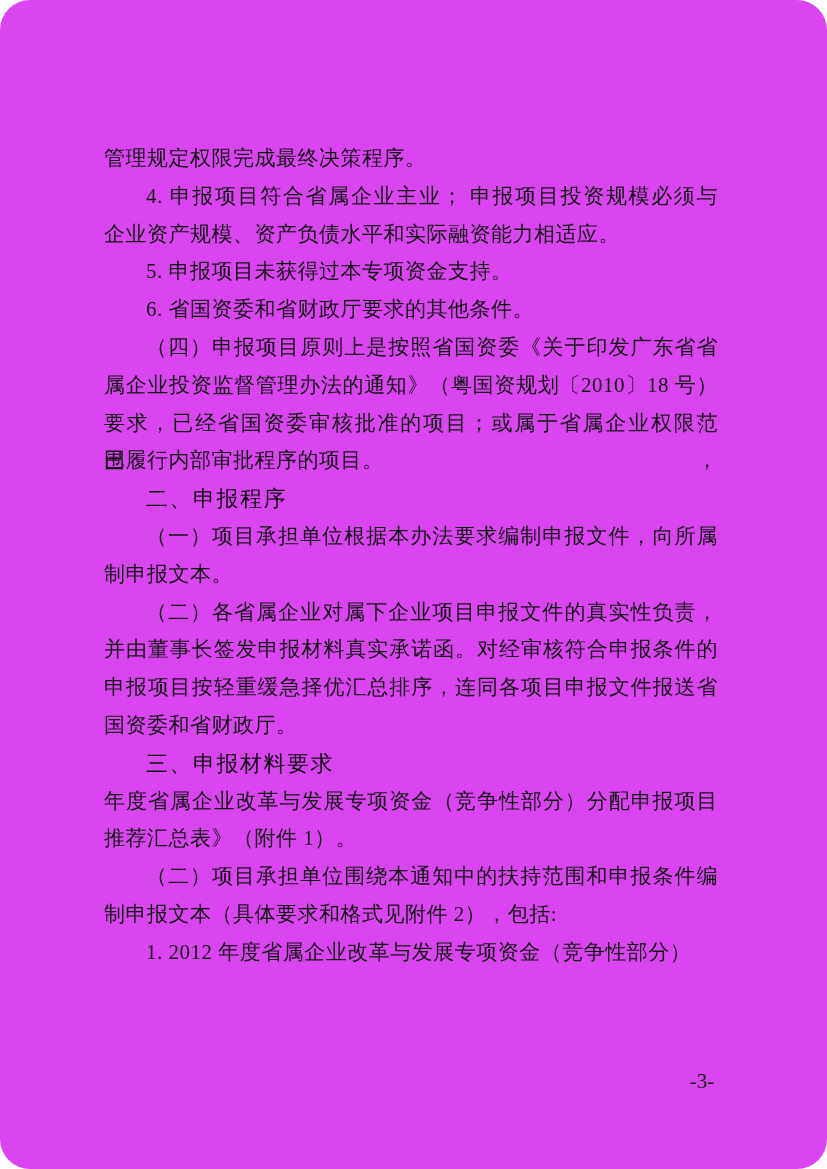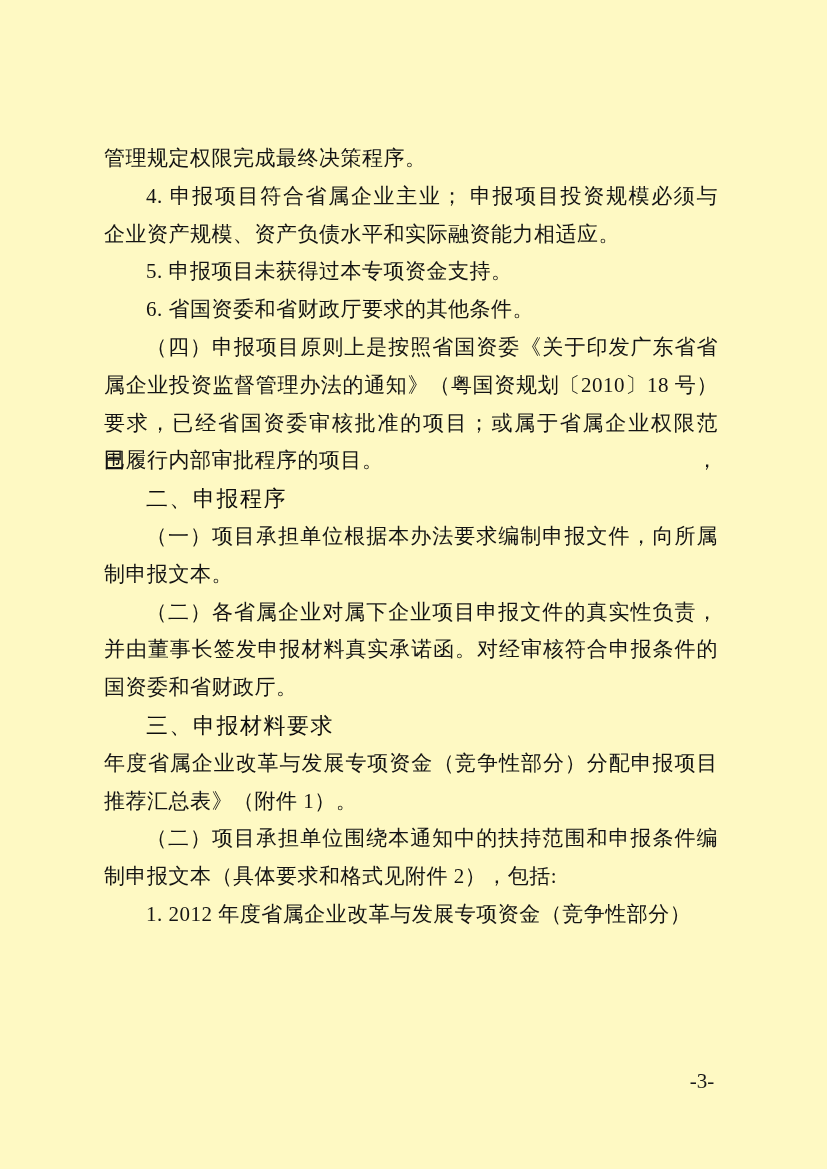--- a/index.html
+++ b/index.html
@@ -4,24 +4,25 @@
 <style>
   html, body {
     margin: 0;
     padding: 0;
     background: #ffffff;
   }
   .page {
     position: relative;
     width: 827px;
     height: 1169px;
-    background: #fef9c3;
+    background: #d946ef;
     overflow: hidden;
     font-family: "Liberation Serif", "DejaVu Serif", serif;
     color: #141414;
+    border-radius: 30px;
   }
   .content {
     position: absolute;
     left: 104px;
     top: 140px;
     width: 614px;
   }
   .line {
     font-size: 21px;
     line-height: 37.8px;
@@ -67,20 +68,21 @@
     <div class="line ind">6. 省国资委和省财政厅要求的其他条件。</div>
     <div class="line ind just">（四）申报项目原则上是按照省国资委《关于印发广东省省</div>
     <div class="line just">属企业投资监督管理办法的通知》（粤国资规划〔2010〕18 号）</div>
     <div class="line just">要求，已经省国资委审核批准的项目；或属于省属企业权限范围，</div>
     <div class="line">已履行内部审批程序的项目。</div>
     <div class="line ind heading">二、申报程序</div>
     <div class="line ind just">（一）项目承担单位根据本办法要求编制申报文件，向所属</div>
     <div class="line">制申报文本。</div>
     <div class="line ind just">（二）各省属企业对属下企业项目申报文件的真实性负责，</div>
     <div class="line just">并由董事长签发申报材料真实承诺函。对经审核符合申报条件的</div>
+    <div class="line just">申报项目按轻重缓急择优汇总排序，连同各项目申报文件报送省</div>
     <div class="line">国资委和省财政厅。</div>
     <div class="line ind heading">三、申报材料要求</div>
     <div class="line just">年度省属企业改革与发展专项资金（竞争性部分）分配申报项目</div>
     <div class="line">推荐汇总表》（附件 1）。</div>
     <div class="line ind just">（二）项目承担单位围绕本通知中的扶持范围和申报条件编</div>
     <div class="line">制申报文本（具体要求和格式见附件 2），包括:</div>
     <div class="line ind">1. 2012 年度省属企业改革与发展专项资金（竞争性部分）</div>
   </div>
 
   <div class="pagenum">-3-</div>

